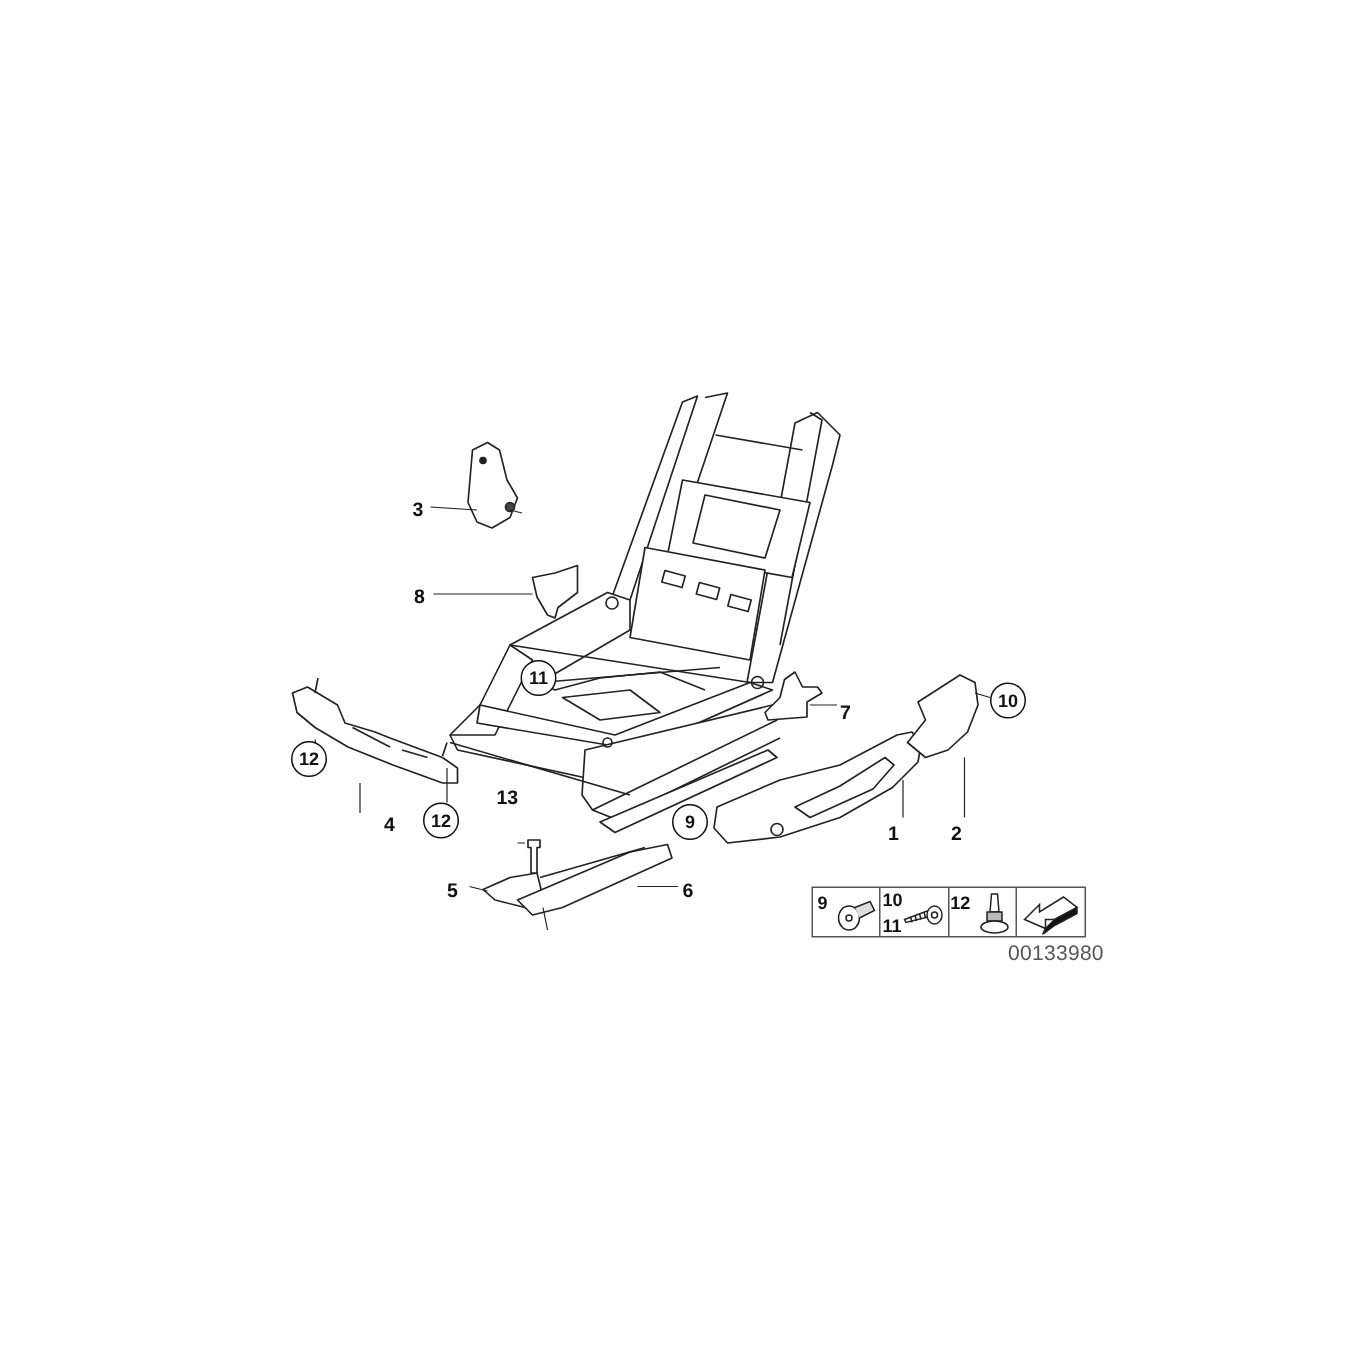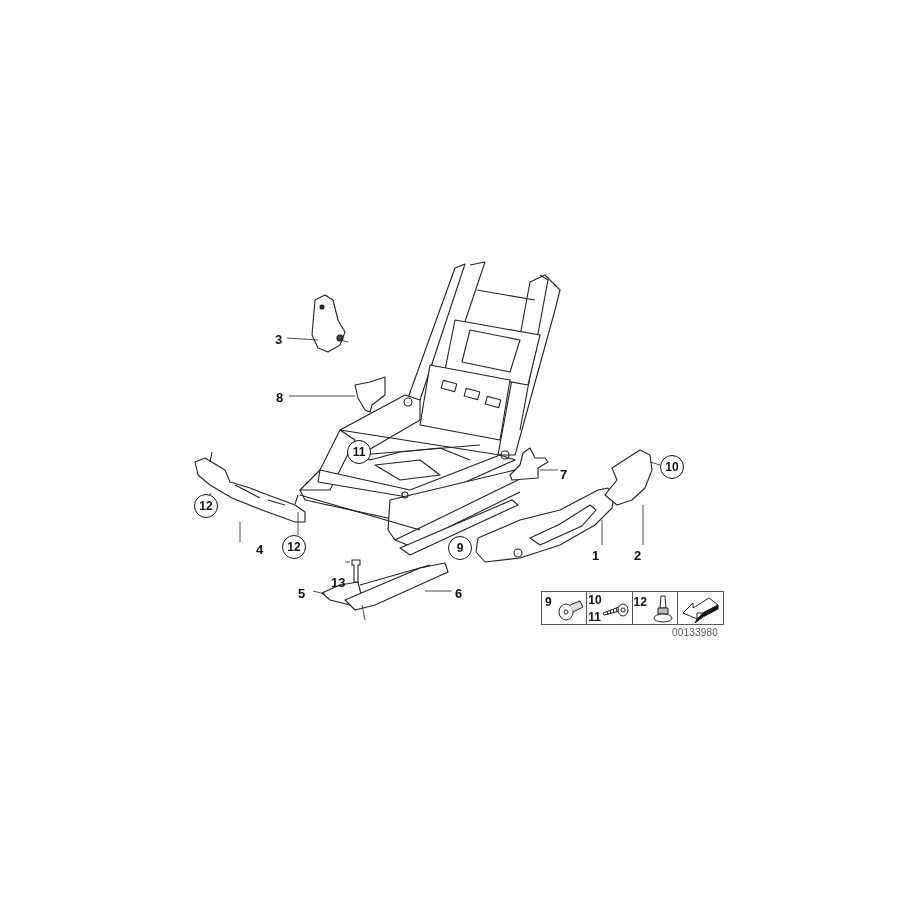--- a/index.html
+++ b/index.html
@@ -5,21 +5,21 @@
   html, body { margin:0; padding:0; background:#ffffff; }
   body { width:900px; height:900px; position:relative; overflow:hidden; font-family:"Liberation Sans", sans-serif; color:#111; }
   #diagram { position:absolute; left:0; top:0; width:900px; height:900px; }
   .label { position:absolute; font-size:13px; font-weight:bold; line-height:13px; color:#111; }
   .circ { position:absolute; width:24px; height:24px; border:1.6px solid #111; border-radius:50%; box-sizing:border-box; font-size:12px; font-weight:bold; display:flex; align-items:center; justify-content:center; background:#fff; color:#111; }
   .legend { position:absolute; left:541px; top:591px; width:183px; height:34px; border:1px solid #555; display:flex; box-sizing:border-box; background:#fff; }
   .cell { position:relative; width:46px; height:100%; border-right:1px solid #555; box-sizing:border-box; }
   .cell:last-child { border-right:none; }
   .cell .num { position:absolute; font-size:12px; font-weight:bold; line-height:12px; }
   .cell svg { position:absolute; }
-  .code { position:absolute; left:672px; top:627px; font-size:10px; color:#555; letter-spacing:0.2px; }
+  .code { position:absolute; left:672px; top:627px; font-size:14px; color:#555; letter-spacing:0.2px; }
 </style>
 </head>
 <body>
 
 <div id="diagram">
   <svg width="900" height="900" viewBox="0 0 900 900" style="position:absolute;left:0;top:0">
     <g fill="none" stroke="#222" stroke-width="1.1" stroke-linejoin="round">
 
       <g>
         <path d="M455 268 L465 264 L420 400 L408 398 Z" fill="#fff"></path>
@@ -81,21 +81,21 @@
   </svg>
 
   <span class="label" style="left:592px;top:549px">1</span>
   <span class="label" style="left:634px;top:549px">2</span>
   <span class="label" style="left:275px;top:333px">3</span>
   <span class="label" style="left:256px;top:543px">4</span>
   <span class="label" style="left:298px;top:587px">5</span>
   <span class="label" style="left:455px;top:587px">6</span>
   <span class="label" style="left:560px;top:468px">7</span>
   <span class="label" style="left:276px;top:391px">8</span>
-  <span class="label" style="left:331px;top:576px">13</span>
+  <span class="label" style="left:331px;top:525px">13</span>
 
   <span class="circ" style="left:448px;top:536px">9</span>
   <span class="circ" style="left:660px;top:455px">10</span>
   <span class="circ" style="left:347px;top:440px;top:440px">11</span>
   <span class="circ" style="left:194px;top:494px">12</span>
   <span class="circ" style="left:282px;top:535px">12</span>
 
   <div class="legend">
     <div class="cell">
       <span class="num" style="left:3px;top:4px">9</span>

